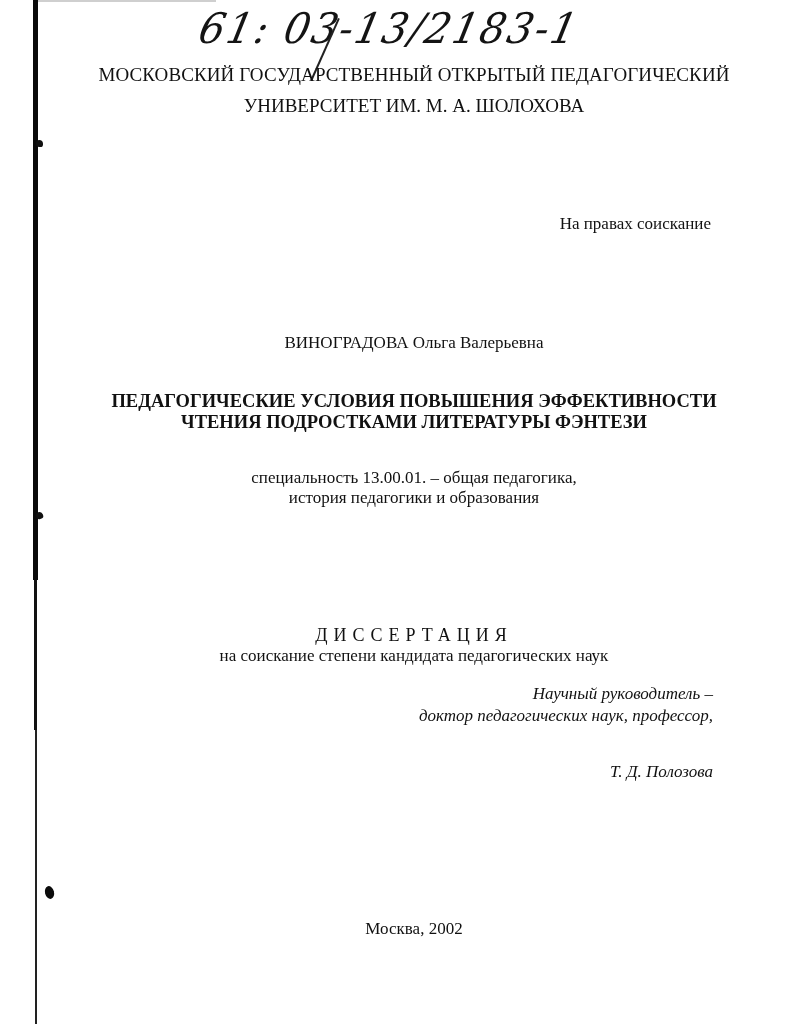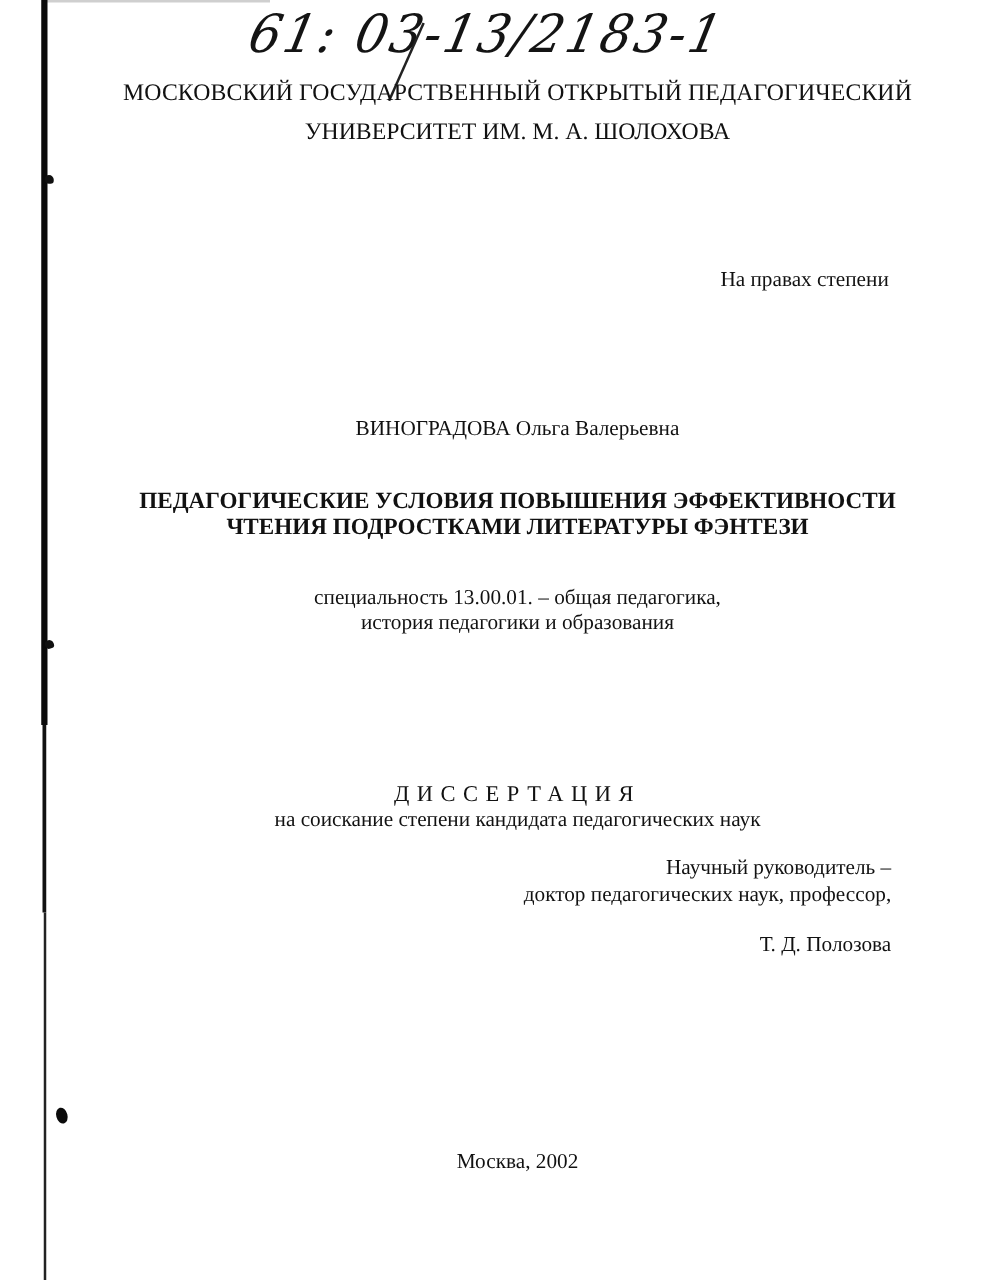--- a/index.html
+++ b/index.html
@@ -20,43 +20,43 @@
   .u1 { top:64px; font-size:19px; letter-spacing:0.1px; }
   .u2 { top:95px; font-size:19px; }
   .manuscript { top:214px; right:80px; font-size:17px; text-align:right; }
   .author { top:333px; font-size:17px; }
   .t1 { top:391px; font-size:18.5px; font-weight:bold; }
   .t2 { top:412px; font-size:18.5px; font-weight:bold; }
   .spec1 { top:468px; font-size:17px; }
   .spec2 { top:488px; font-size:17px; }
   .diss { top:625px; font-size:18px; letter-spacing:6px; }
   .degree { top:646px; font-size:17px; }
-  .sup { right:78px; text-align:right; font-size:17px; }
-  .s1 { top:684px; } .s2 { top:706px;margin-left:23px; } .s3 { top:728px; } .s4 { top:746px;margin-left:40px; }
+  .sup { right:78px; text-align:right; font-size:17px;font-style:italic; }
+  .s1 { top:684px; } .s2 { top:706px;margin-left:23px; } .s3 { top:728px; } .s4 { top:762px;margin-left:40px; }
   .city { top:919px; font-size:17px; }
 </style>
 </head>
 <body>
 
 <div class="page">
   <div class="top-edge"></div>
   <div class="binding"></div>
   <div class="binding2"></div>
   <div class="binding3"></div>
   <div class="nick nick1"></div>
   <div class="nick nick2"></div>
   <div class="dot"></div>
 
   <div class="handwriting">61: 03-13/2183-1</div>
   <div class="pen-stroke"></div>
 
   <div class="line center u1">МОСКОВСКИЙ ГОСУДАРСТВЕННЫЙ ОТКРЫТЫЙ ПЕДАГОГИЧЕСКИЙ</div>
   <div class="line center u2">УНИВЕРСИТЕТ ИМ. М. А. ШОЛОХОВА</div>
 
-  <div class="line manuscript">На правах степени</div>
+  <div class="line manuscript">На правах соискание</div>
 
   <div class="line center author">ВИНОГРАДОВА Ольга Валерьевна</div>
 
   <div class="line center t1">ПЕДАГОГИЧЕСКИЕ УСЛОВИЯ ПОВЫШЕНИЯ ЭФФЕКТИВНОСТИ</div>
   <div class="line center t2">ЧТЕНИЯ ПОДРОСТКАМИ ЛИТЕРАТУРЫ ФЭНТЕЗИ</div>
 
   <div class="line center spec1">специальность 13.00.01. – общая педагогика,</div>
   <div class="line center spec2">история педагогики и образования</div>
 
   <div class="line center diss">ДИССЕРТАЦИЯ</div>

